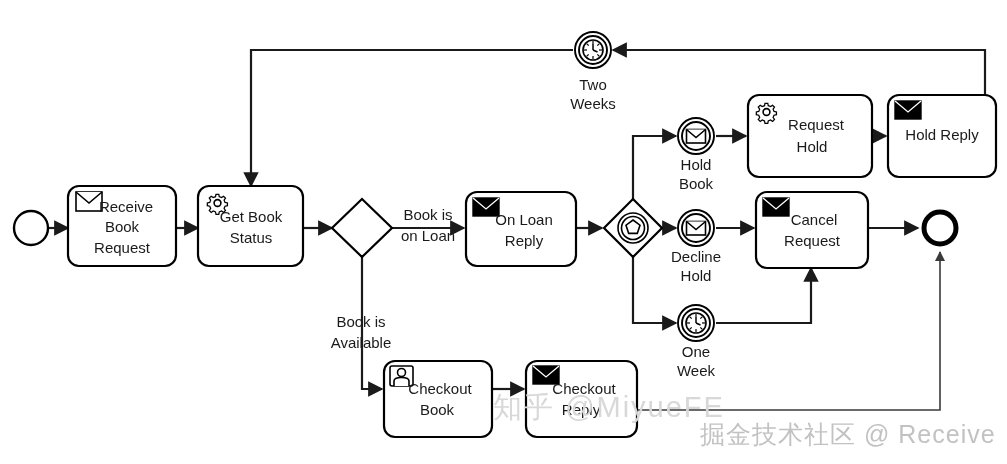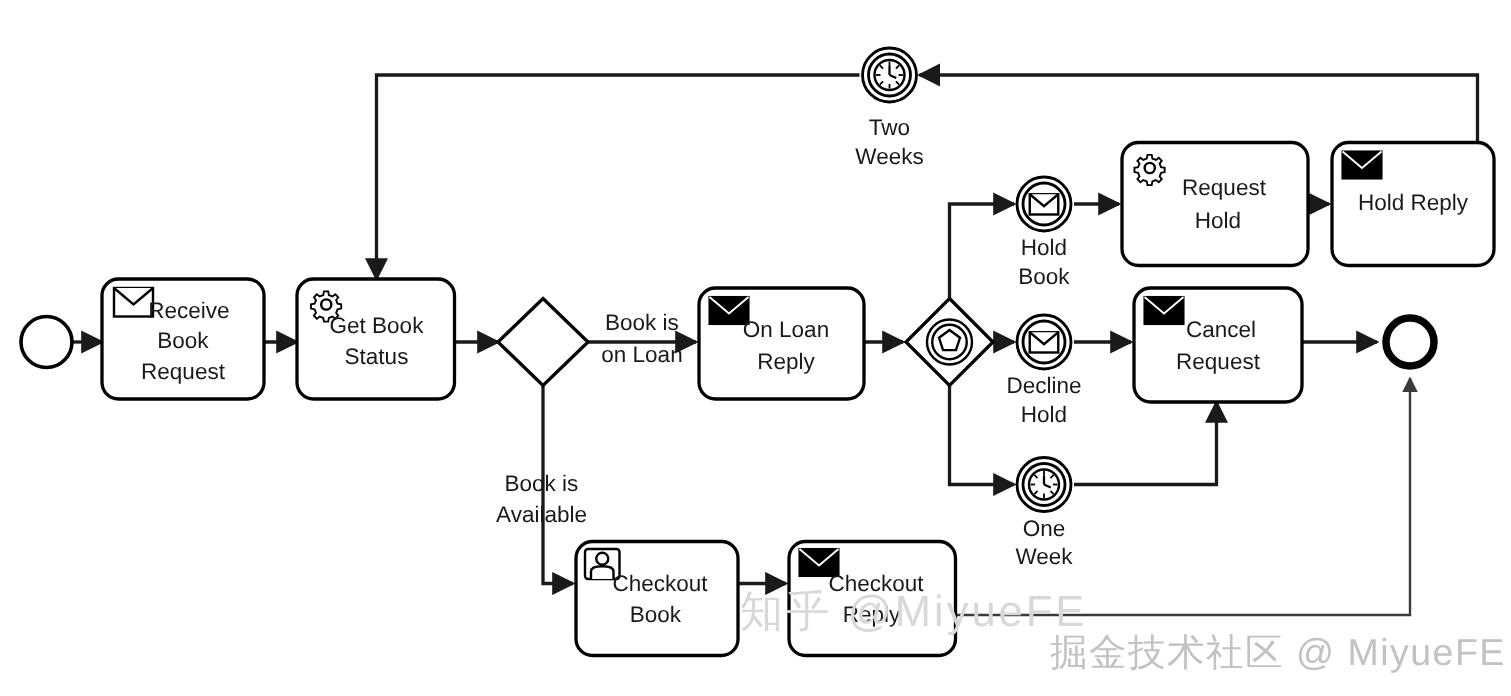--- a/index.html
+++ b/index.html
@@ -329,15 +329,15 @@
       <text class="task-label" x="581" y="411">Reply</text>
     </g>
 
     <g>
       <circle class="event-outer" cx="940" cy="228" r="16" stroke-width="5"></circle>
     </g>
 
   </svg>
 
   <div class="watermark-top" style="left:493px; top:388px;">知乎 @MiyueFE</div>
-  <div class="watermark-bottom" style="left:700px; top:418px;">掘金技术社区 @ MiyueFE</div>
+  <div class="watermark-bottom" style="left:700px; top:418px;">掘金技术社区 @ Receive</div>
 
 </div>
 
 </body></html>

